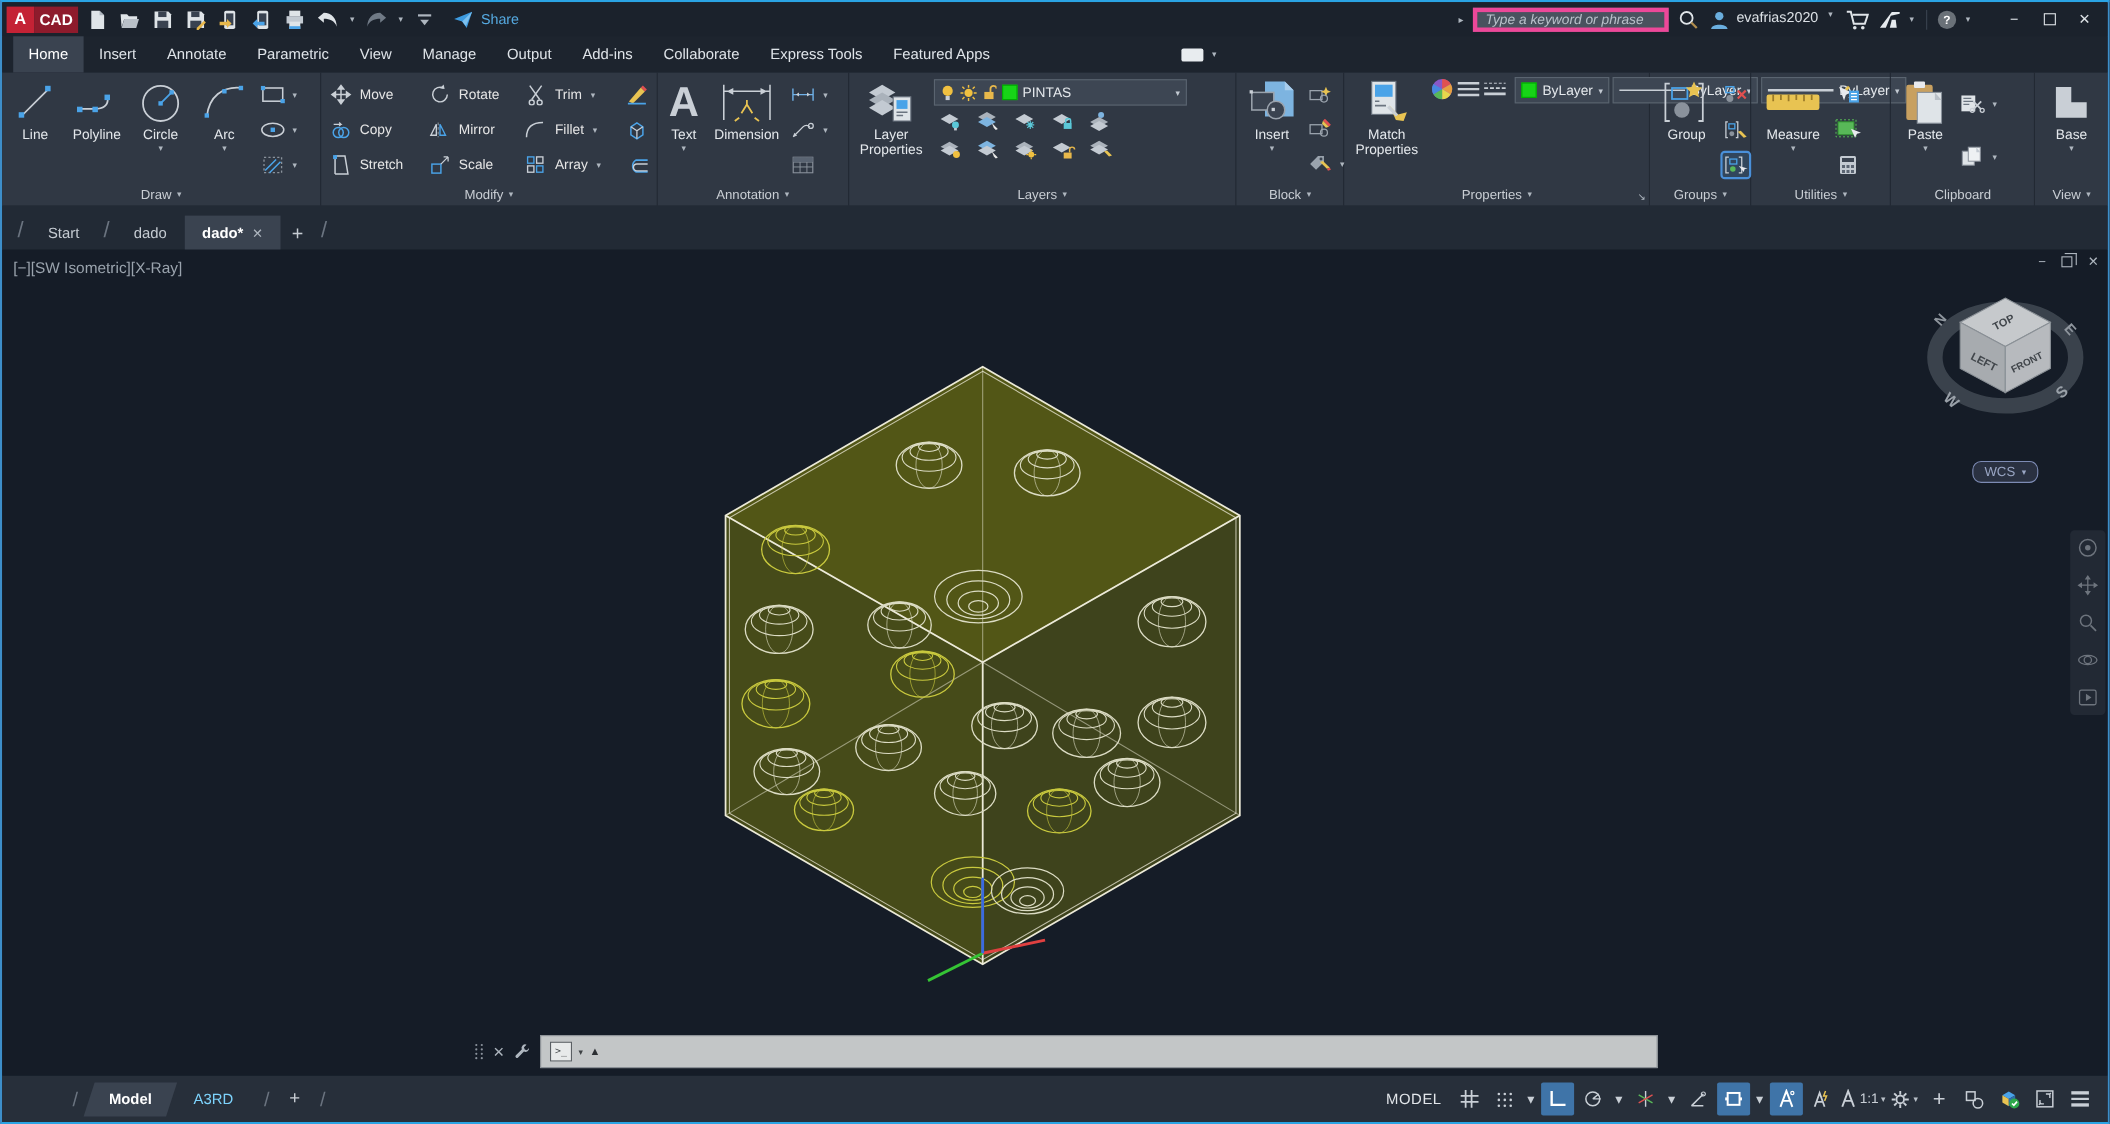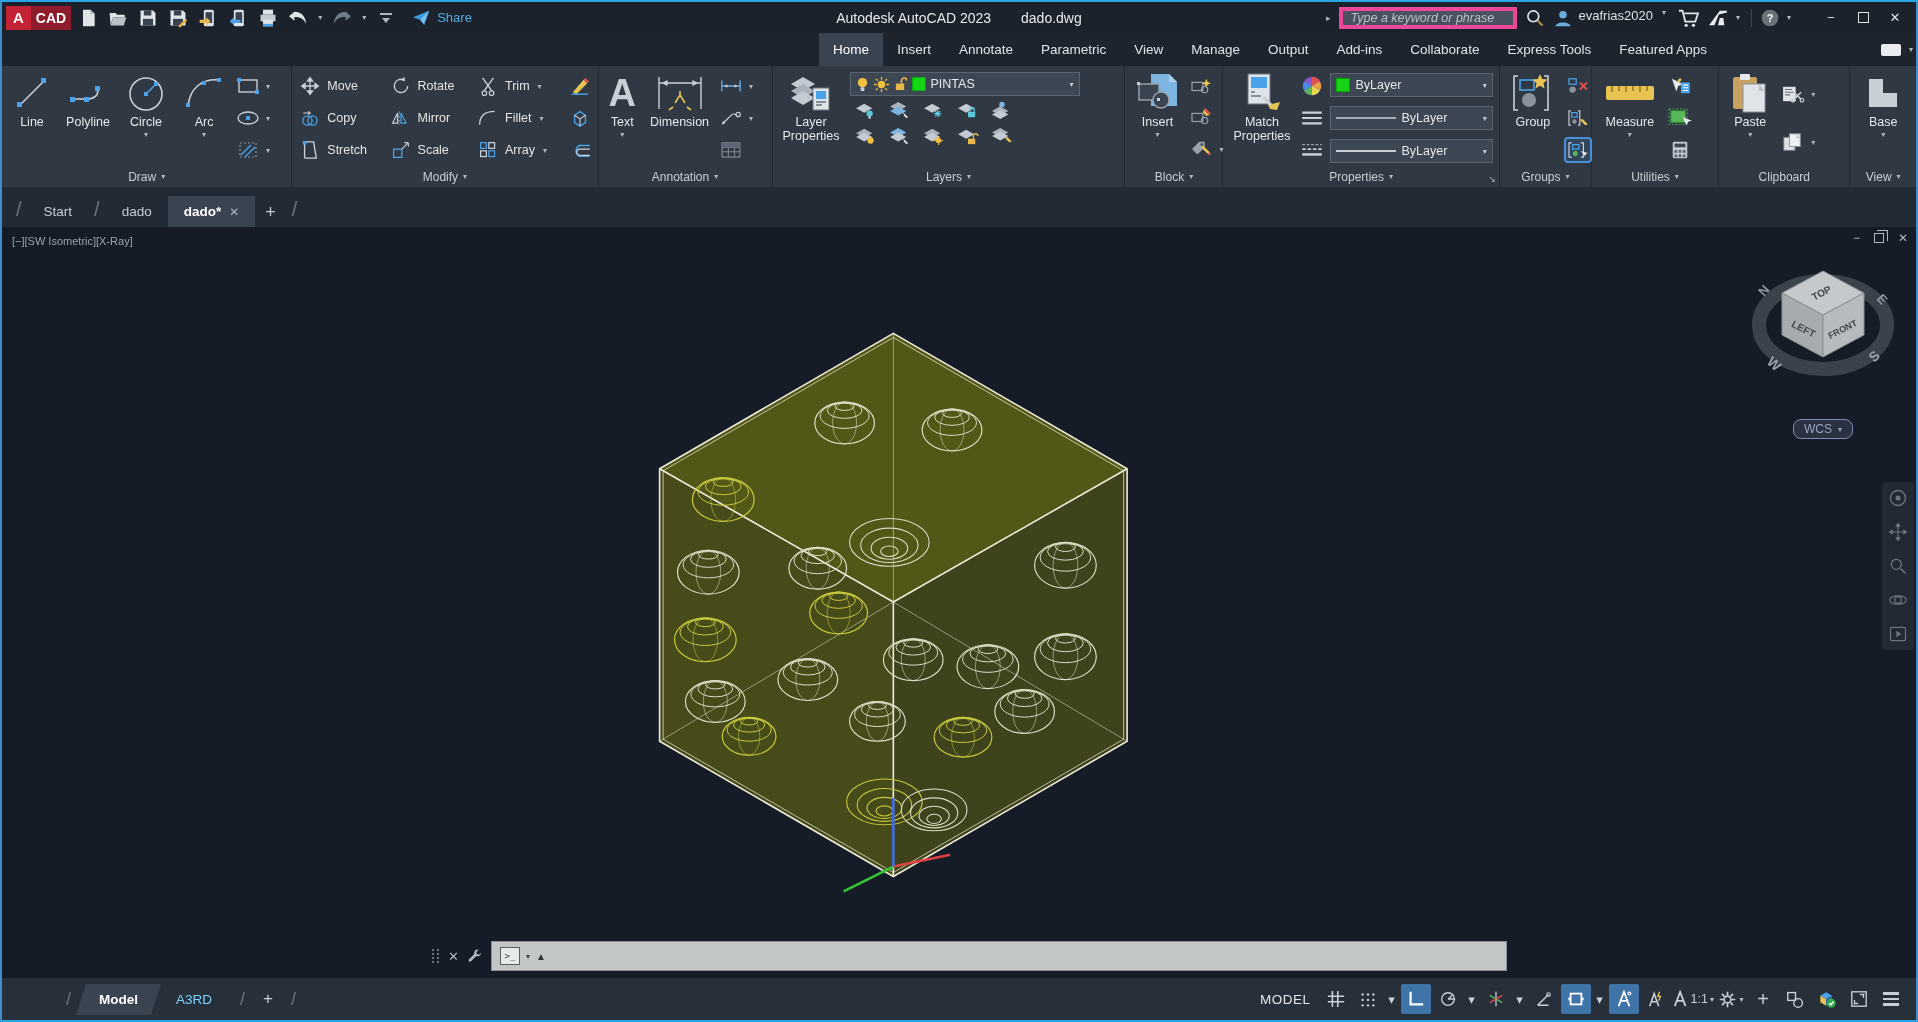--- a/index.html
+++ b/index.html
@@ -22,21 +22,21 @@
   .searchbox { width:178px; height:22px; background:#49525e; border:4px solid #ec4899; color:#c3cad2; font-style:italic; font-size:12.5px; padding:0 8px; }
   .searchbox::placeholder { color:#b9c1ca; }
   .play-sm { color:#aeb6bf; font-size:9px; }
   .user { display:flex; align-items:flex-start; gap:6px; color:#dbe0e5; }
   .winbtns { display:flex; align-items:center; gap:2px; margin-left:14px; }
   .winbtn { width:30px; height:26px; display:flex; align-items:center; justify-content:center; color:#dfe4e8; font-size:13px; }
   .restore-glyph { width:11px; height:11px; border:1.5px solid #dfe4e8; }
   .vdiv { width:1px; height:18px; background:#3a434f; }
 
   
-  .ribbontabs { position:absolute; top:31px; left:0; right:0; height:33px; background:#1d242e; display:flex; align-items:stretch; padding-left:10px;justify-content:flex-end; }
+  .ribbontabs { position:absolute; top:31px; left:0; right:0; height:33px; background:#1d242e; display:flex; align-items:stretch; padding-left:10px; }
   .rtab { padding:0 14px; display:flex; align-items:center; color:#dfe4e9; font-size:13.5px; cursor:default; }
   .rtab.active { background:#3a4350; color:#fff; }
   .ribbon-toggle { display:flex; align-items:center; gap:5px; margin-left:160px; }
   .ribbon-toggle .box { width:20px; height:12px; background:#e8ecef; border-radius:2px; }
 
   
   .ribbon { position:absolute; top:64px; left:0; right:0; height:121px; background:#303844; display:flex; }
   .panel { position:relative; height:121px; border-right:1px solid #222933; display:flex; flex-direction:column; }
   .p-body { flex:1; display:flex; align-items:stretch; padding:4px 6px 0 6px; gap:6px; }
   .p-label { height:21px; display:flex; align-items:center; justify-content:center; gap:5px; color:#c9ced4; font-size:12px; }
@@ -50,34 +50,34 @@
   .sbtn { width:24px; height:22px; display:flex; align-items:center; justify-content:center; border-radius:2px; }
   .slabel { font-size:12.5px; color:#e5e5e5; }
   .mgrid { display:grid; grid-template-rows:repeat(3,1fr); grid-auto-flow:column; column-gap:10px; }
   .mcell { display:flex; align-items:center; gap:5px; }
   .combo { background:#3d4653; border:1px solid #5a6470; height:24px; display:flex; align-items:center; gap:5px; padding:0 5px; color:#e4e8ec; font-size:12.5px; }
   .combo .ca { margin-left:auto; font-size:8px; color:#c3cad2; }
   .swatch { width:14px; height:14px; background:#17d417; border:1px solid #0a0; }
   .lay-grid { display:grid; grid-template-columns:repeat(5,34px); grid-template-rows:26px 26px; }
   .lay-grid .sbtn { width:32px; }
   .hlbox { outline:2px solid #4a90d9; background:#31465c; }
-  .propcol { display:flex; flex-direction:column; justify-content:space-around; }
+  .propcol { display:flex; flex-direction:row; justify-content:space-around; }
   .launcher { position:absolute; right:3px; bottom:3px; color:#aeb6bf; font-size:9px; }
 
   
   .filetabs { position:absolute; top:185px; left:0; right:0; height:40px; background:#222a35; display:flex; align-items:flex-end; padding-left:8px; }
   .ftslash { color:#6b7480; font-size:20px; padding:0 6px 6px 6px; }
   .ftab { padding:8px 16px; color:#c6ccd3; font-size:13.5px; display:flex; align-items:center; gap:8px; }
   .ftab.active { background:#3a4350; color:#fff; font-weight:bold;text-align:right; }
   .ftab .x { color:#aeb6bf; font-weight:normal; font-size:12px; }
   .ftplus { color:#c6ccd3; font-size:18px; padding:0 10px 4px 10px; }
 
   
   .viewport { position:absolute; top:225px; left:0; right:0; bottom:42px; background:#151c27; overflow:hidden; }
-  .vp-label { position:absolute; top:8px; left:10px; color:#9aa3ad; font-size:11px; }
+  .vp-label { position:absolute; top:8px; left:10px; color:#9aa3ad; font-size:14px; }
   .vp-controls { position:absolute; top:4px; right:8px; display:flex; gap:14px; color:#aeb6bf; font-size:12px; align-items:center; }
   .vp-restore { width:10px; height:10px; border:1.4px solid #aeb6bf; position:relative; }
   .vp-restore:before { content:""; position:absolute; top:-4px; left:2px; width:10px; height:10px; border:1.4px solid #aeb6bf; border-bottom:none; border-left:none; }
   .dice-svg { position:absolute; inset:0; width:100%; height:100%; pointer-events:none; }
 
   
   .viewcube { position:absolute; top:28px; right:18px; width:150px; height:190px; }
   .wcs-pill { position:absolute; left:50%; transform:translateX(-50%); bottom:6px; border:1px solid #7d8bb4; border-radius:8px; background:rgba(60,68,88,.55); color:#9aa6c4; font-size:12px; padding:2px 10px; display:flex; gap:6px; align-items:center; }
   .wcs-pill .ca { font-size:8px; }
 
@@ -194,24 +194,20 @@
             <path d="M4 7h8l-4 5z" fill="#aeb6bf"></path>
           </svg>
         </div>
       <div class="share">
         <svg class="i" width="20" height="18" viewBox="0 0 24 22">
             <path d="M2 10L22 2l-6 18-5-7z" fill="#3d9be0"></path>
             <path d="M11 13l11-11-7 16z" fill="#7cc0ee"></path>
           </svg>
         <span>Share</span>
       </div>
-    </div>
-    <div class="title-center">
-      <span>Autodesk AutoCAD 2023</span>
-      <span class="doc">dado.dwg</span>
     </div>
     <div class="title-right">
       <span class="play-sm">▸</span>
       <input class="searchbox" placeholder="Type a keyword or phrase" style="">
       <svg class="i" width="20" height="20" viewBox="0 0 24 24">
           <circle cx="10" cy="10" r="6.5" fill="none" stroke="#dfe4e8" stroke-width="2"></circle>
           <path d="M15 15l6 6" stroke="#b08d4e" stroke-width="2.5"></path>
         </svg>
       <div class="user">
         <svg class="i" width="20" height="20" viewBox="0 0 24 24">

